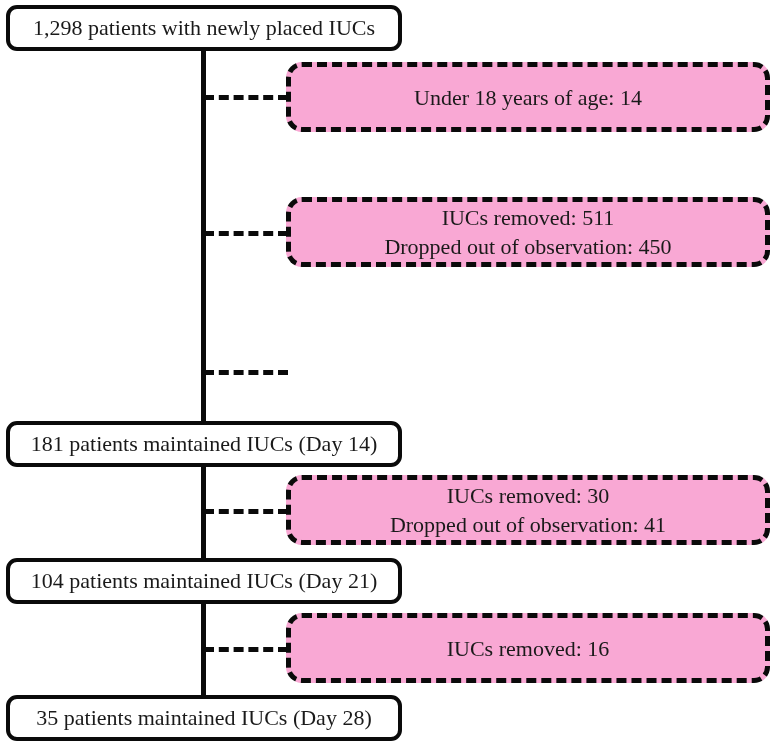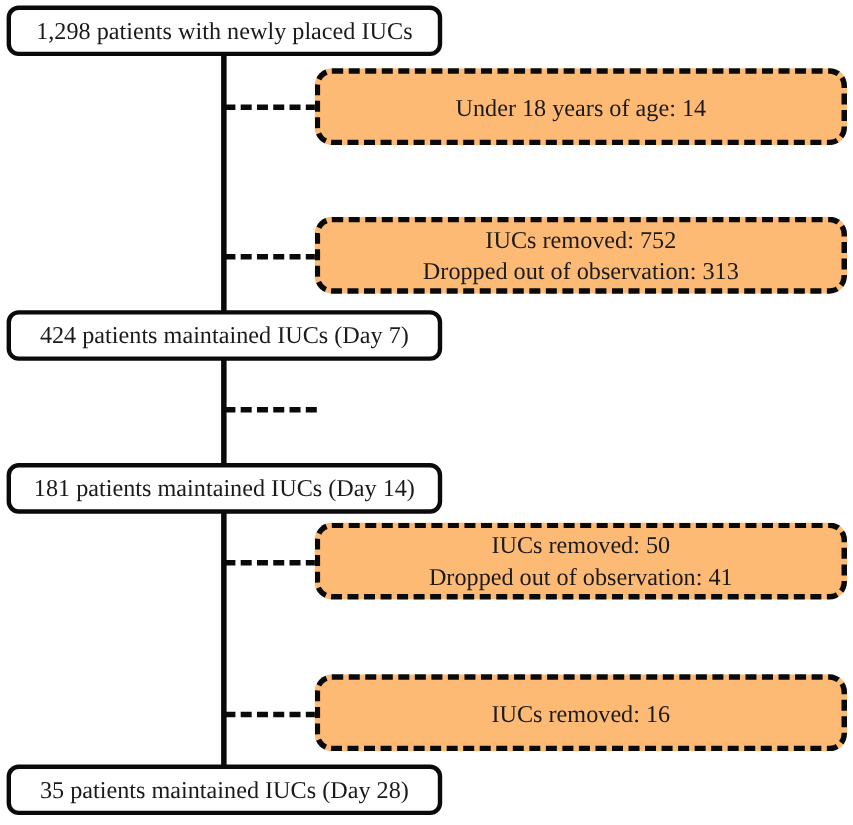--- a/index.html
+++ b/index.html
@@ -66,21 +66,21 @@
   .s5 { top: 695px; }
 
   
   .exbox {
     position: absolute;
     left: 286px;
     width: 484px;
     height: 70px;
     border: 5px dashed #0a0a0a;
     border-radius: 16px;
-    background: #fdba74;
+    background: #f9a8d4;
     display: flex;
     flex-direction: column;
     align-items: center;
     justify-content: center;
     font-size: 22px;
     line-height: 29px;
     text-align: center;
     white-space: nowrap;
   }
   .d0 { top: 62px; }
@@ -98,38 +98,38 @@
 
   <div class="connector c0"></div>
   <div class="connector c1"></div>
   <div class="connector c2"></div>
   <div class="connector c3"></div>
   <div class="connector c4"></div>
 
   <div class="mainbox s0">
     <span>1,298 patients with newly placed IUCs</span>
   </div>
-  <div class="mainbox s2">
-    <span>424 patients maintained IUCs (Day 7)</span>
-  </div>
   <div class="mainbox s3">
     <span>181 patients maintained IUCs (Day 14)</span>
+  </div>
+  <div class="mainbox s4">
+    <span>104 patients maintained IUCs (Day 21)</span>
   </div>
   <div class="mainbox s5">
     <span>35 patients maintained IUCs (Day 28)</span>
   </div>
 
   <div class="exbox d0">
     <div>Under 18 years of age: 14</div>
   </div>
   <div class="exbox d1">
-    <div>IUCs removed: 752</div>
-    <div>Dropped out of observation: 313</div>
+    <div>IUCs removed: 511</div>
+    <div>Dropped out of observation: 450</div>
   </div>
   <div class="exbox d3">
-    <div>IUCs removed: 50</div>
+    <div>IUCs removed: 30</div>
     <div>Dropped out of observation: 41</div>
   </div>
   <div class="exbox d4">
     <div>IUCs removed: 16</div>
   </div>
 
 </div>
 
 </body></html>

